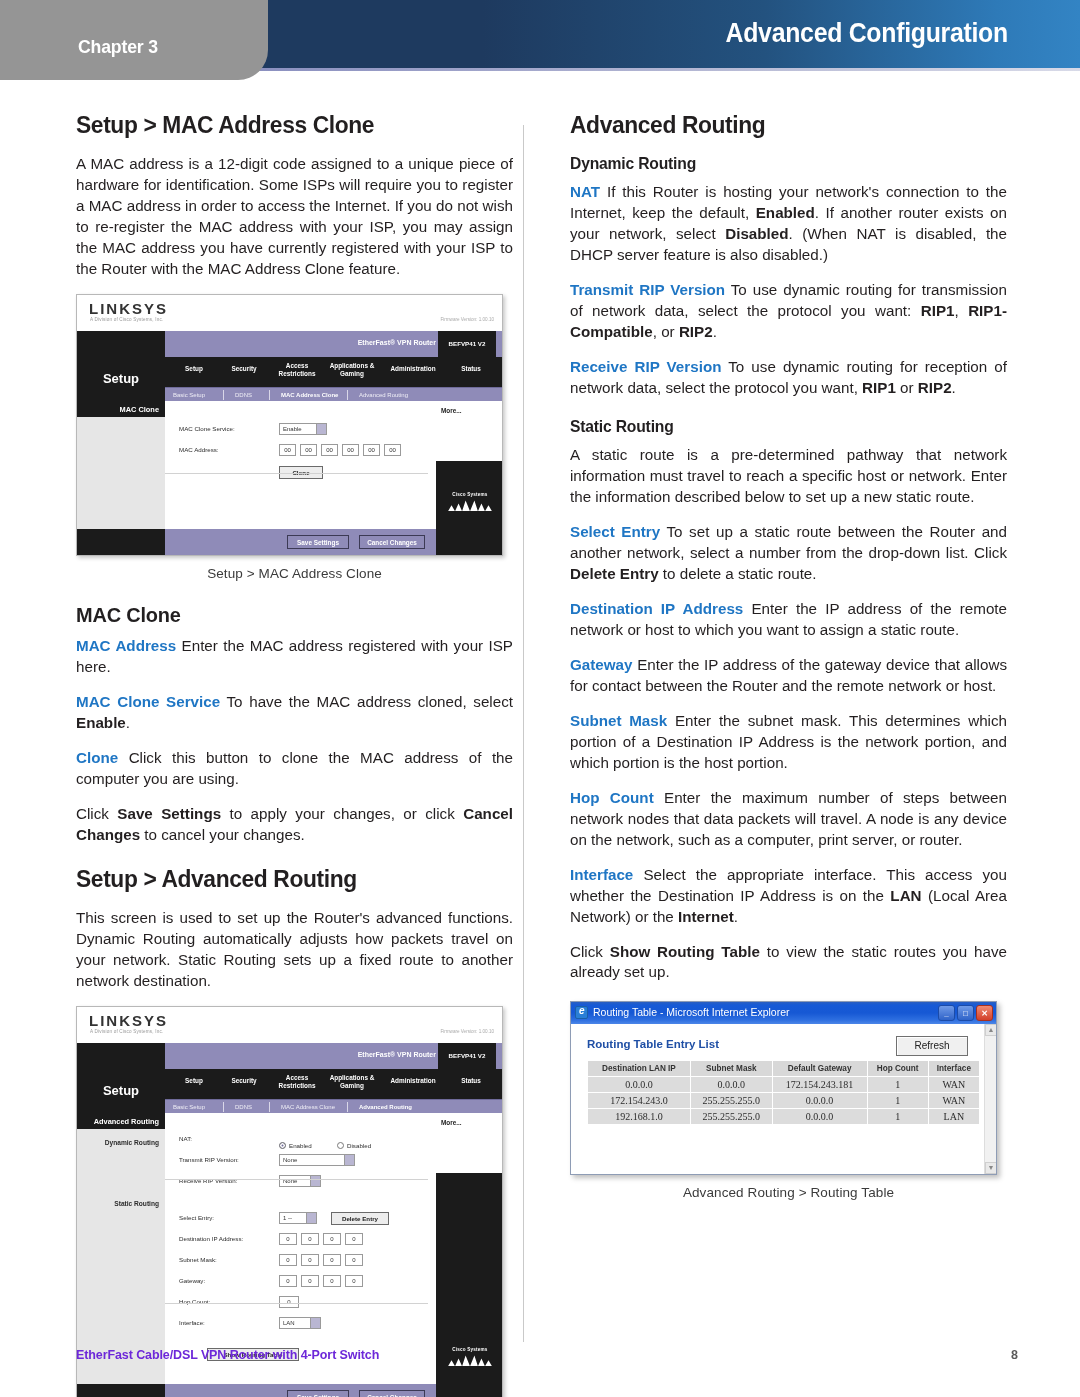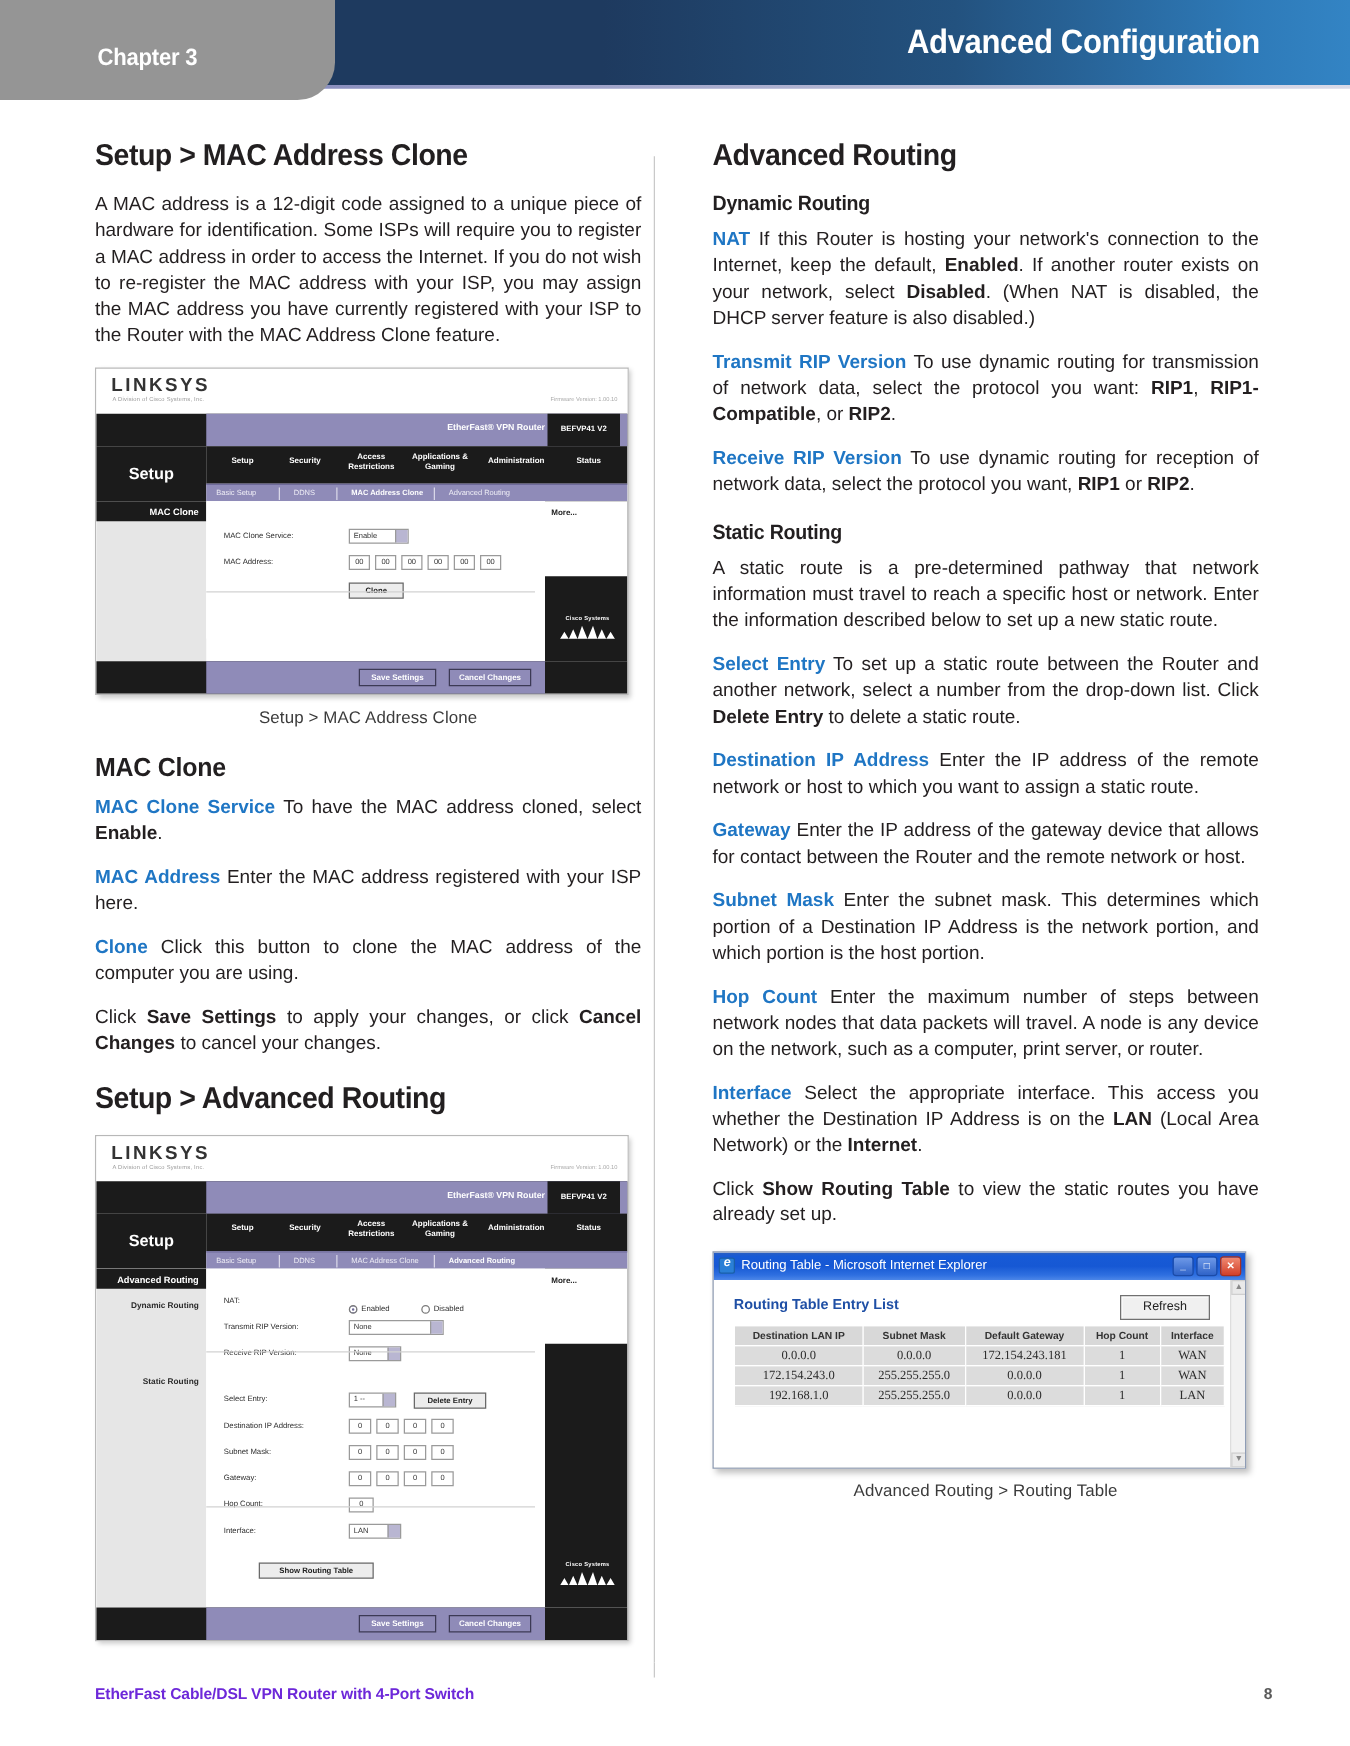--- a/index.html
+++ b/index.html
@@ -388,30 +388,31 @@
           <div class="strip"></div>
           <div class="lk-btn-save">Save Settings</div>
           <div class="lk-btn-cancel">Cancel Changes</div>
         </div>
       </div>
       <div class="fig-caption">Setup &gt; MAC Address Clone</div>
     </div>
 
     <h2 class="sub" style="font-size:21px;margin-top:22px">MAC Clone</h2>
 
+    <p class="body"><span class="term">MAC Address</span><span> Enter the MAC address registered with your ISP here.</span></p>
+
     <p class="body"><span class="term">MAC Clone Service</span><span> To have the MAC address cloned, select </span><span class="bold">Enable</span><span>.</span></p>
 
-    <p class="body"><span class="term">MAC Address</span><span> Enter the MAC address registered with your ISP here.</span></p>
-
     <p class="body"><span class="term">Clone</span><span> Click this button to clone the MAC address of the computer you are using.</span></p>
 
     <p class="body"><span>Click </span><span class="bold">Save Settings</span><span> to apply your changes, or click </span><span class="bold">Cancel Changes</span><span> to cancel your changes.</span></p>
 
     <h1 class="sec" style="margin-top:20px">Setup &gt; Advanced Routing</h1>
 
+    <p class="body">This screen is used to set up the Router's advanced functions. Dynamic Routing automatically adjusts how packets travel on your network. Static Routing sets up a fixed route to another network destination.</p>
 
     <div class="figure">
       <div class="lk">
         <div class="lk-brandbar">
           <div class="lk-logo">LINKSYS</div>
           <div class="lk-logo-sub">A Division of Cisco Systems, Inc.</div>
           <div class="lk-fw">Firmware Version: 1.00.10</div>
         </div>
         <div class="lk-titlerow">
           <div class="strip"></div>

